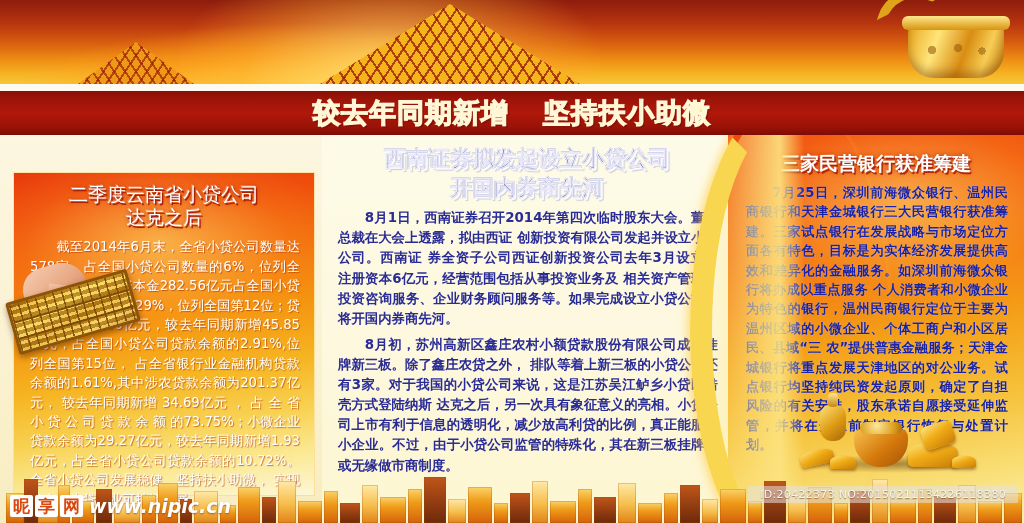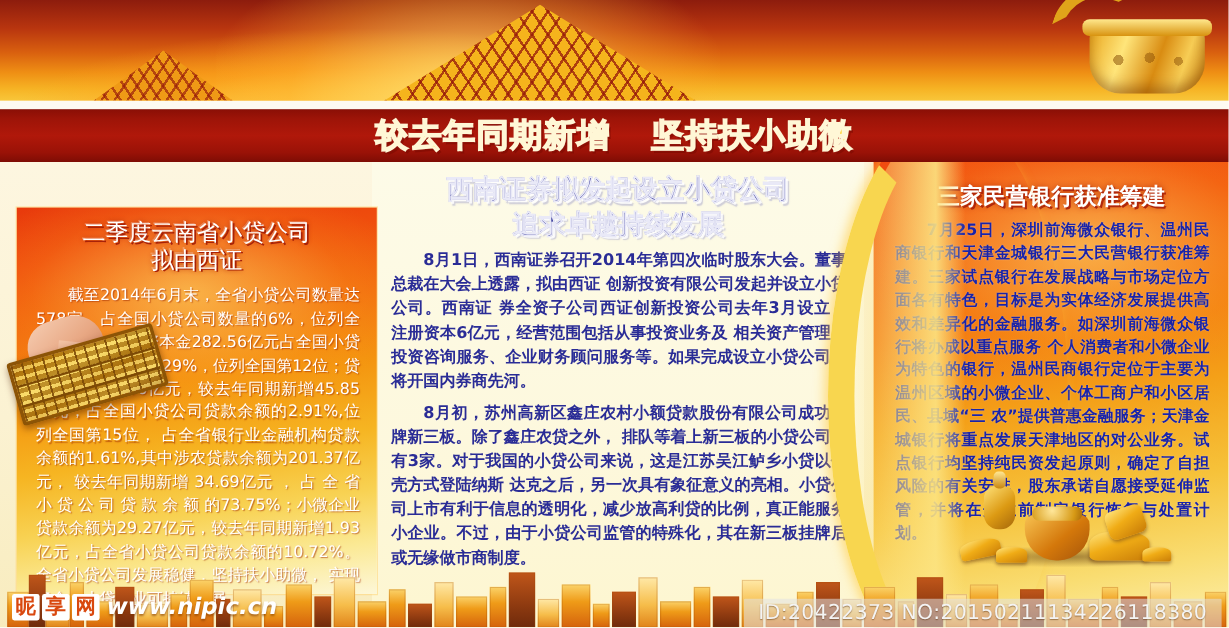--- a/index.html
+++ b/index.html
@@ -110,21 +110,21 @@
 
   
   .body {
     position:absolute; left:0; top:135px; width:1024px; height:388px;
     background:linear-gradient(180deg,#fdf6e0 0%, #fbf2d2 55%, #f8ecbe 100%);
     overflow:hidden;
   }
 
   
   .centercol {
-    position:absolute; left:310px; top:0; width:410px; height:388px;
+    position:absolute; left:322px; top:0; width:410px; height:388px;
     background:linear-gradient(180deg,#fdfbe8 0%,#fdf8dd 60%,#fdf6d0 100%);
   }
 
   
   .rightpanel {
     position:absolute; right:0; top:0; width:296px; height:388px;
     background:
       radial-gradient(ellipse 260px 150px at 60% 18%, rgba(255,235,120,.55) 0%, rgba(255,170,40,.15) 55%, rgba(255,140,20,0) 75%),
       linear-gradient(170deg,#f04a10 0%, #f2590f 16%, #f3760f 34%, #f4a018 52%, #f6c23a 70%, #f9dd72 86%, #fdf0ae 100%);
   }
@@ -297,23 +297,23 @@
     display:inline-block;
     background:#ffffff; color:#d9480f; font-weight:bold;
     font-size:17px; line-height:20px; padding:1px 3px;
     border-radius:2px;
   }
   .wm .url {
     color:#ffffff; font-size:19px; font-style:italic; font-weight:bold;
     text-shadow:0 1px 2px rgba(120,50,0,.6);
   }
   .idbar {
-    position:absolute; right:6px; bottom:0;
+    position:absolute; right:6px; bottom:20px;
     background:rgba(225,225,225,.55);
-    color:#f4f4f4; font-size:17px; letter-spacing:.3px;
+    color:#f4f4f4; font-size:11px; letter-spacing:.3px;
     padding:2px 12px; border-radius:1px;
     text-shadow:0 1px 1px rgba(80,40,0,.5);
   }
 </style>
 </head>
 <body>
 
 <div id="poster">
 
   <div class="sky">
@@ -331,37 +331,37 @@
 
   <div class="banner">
     <div class="ttl"><span>较去年同期新增</span><span class="gap"></span><span>坚持扶小助微</span></div>
   </div>
 
   <div class="body">
 
     <div class="centercol">
       <div class="chead1">
         <div>西南证券拟发起设立小贷公司</div>
-        <div>追求卓越持续发展</div>
+        <div>开国内券商先河</div>
       </div>
       <div class="cbody">8月1日，西南证券召开2014年第四次临时股东大会。董事总裁在大会上透露，拟由西证 创新投资有限公司发起并设立小贷公司。西南证 券全资子公司西证创新投资公司去年3月设立， 注册资本6亿元，经营范围包括从事投资业务及 相关资产管理、投资咨询服务、企业财务顾问服务等。如果完成设立小贷公司，将开国内券商先河。</div>
       <div class="cbody">8月初，苏州高新区鑫庄农村小额贷款股份有限公司成功挂牌新三板。除了鑫庄农贷之外， 排队等着上新三板的小贷公司还有3家。对于我国的小贷公司来说，这是江苏吴江鲈乡小贷以借壳方式登陆纳斯 达克之后，另一次具有象征意义的亮相。小贷公司上市有利于信息的透明化，减少放高利贷的比例，真正能服务小企业。不过，由于小贷公司监管的特殊化，其在新三板挂牌后或无缘做市商制度。</div>
     </div>
 
     <div class="rightpanel">
       <div class="rtitle">三家民营银行获准筹建</div>
       <div class="rbody">7月25日，深圳前海微众银行、温州民商银行和天津金城银行三大民营银行获准筹建。三家试点银行在发展战略与市场定位方面各有特色，目标是为实体经济发展提供高效和差异化的金融服务。如深圳前海微众银行将办成以重点服务 个人消费者和小微企业为特色的银行，温州民商银行定位于主要为温州区域的小微企业、个体工商户和小区居民、县域“三 农”提供普惠金融服务；天津金城银行将重点发展天津地区的对公业务。试点银行均坚持纯民资发起原则，确定了自担风险的有关安排，股东承诺自愿接受延伸监管，并将在开业前制定银行恢复与处置计划。</div>
     </div>
     <div class="arcfill"></div>
     <div class="arc"></div>
 
     <div class="leftpanel">
       <div class="ptitle ltitle">
         <div>二季度云南省小贷公司</div>
-        <div>拟由西证</div>
+        <div>达克之后</div>
       </div>
       <div class="lbody">截至2014年6月末，全省小贷公司数量达578家，占全国小贷公司数量的6%，位列全国第4位；注册资本金282.56亿元占全国小贷公司注册资本的3.29%，位列全国第12位；贷款余额 273.06亿元，较去年同期新增45.85亿元，占全国小贷公司贷款余额的2.91%,位列全国第15位， 占全省银行业金融机构贷款余额的1.61%,其中涉农贷款余额为201.37亿元， 较去年同期新增 34.69亿元 ， 占 全 省 小 贷 公 司 贷 款 余 额 的73.75%；小微企业贷款余额为29.27亿元，较去年同期新增1.93亿元，占全省小贷公司贷款余额的10.72%。全省小贷公司发展稳健，坚持扶小助微， 实现了全省小贷行业可持续发展。</div>
     </div>
 
     <div class="abacus-wrap">
       <div class="hand"></div>
       <div class="finger"></div>
       <div class="abacus">
         <div class="beads"></div>
         <div class="bar" style="top:17px"></div>

